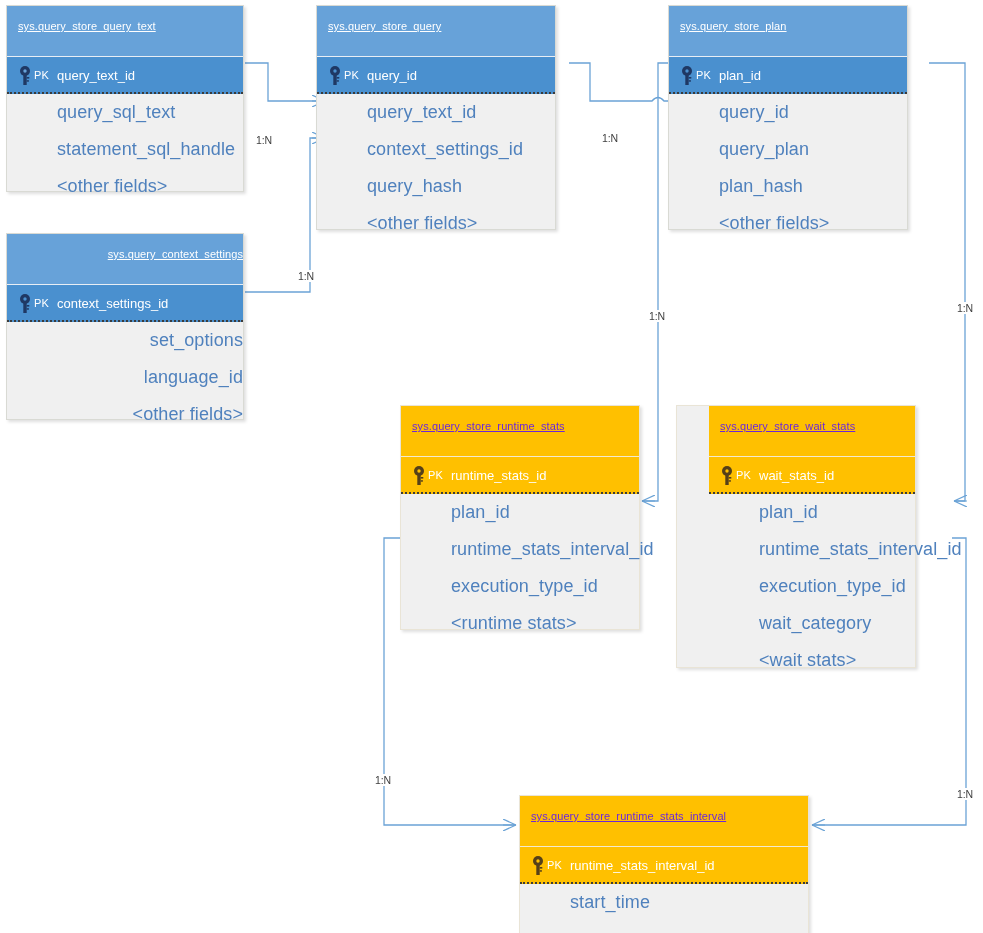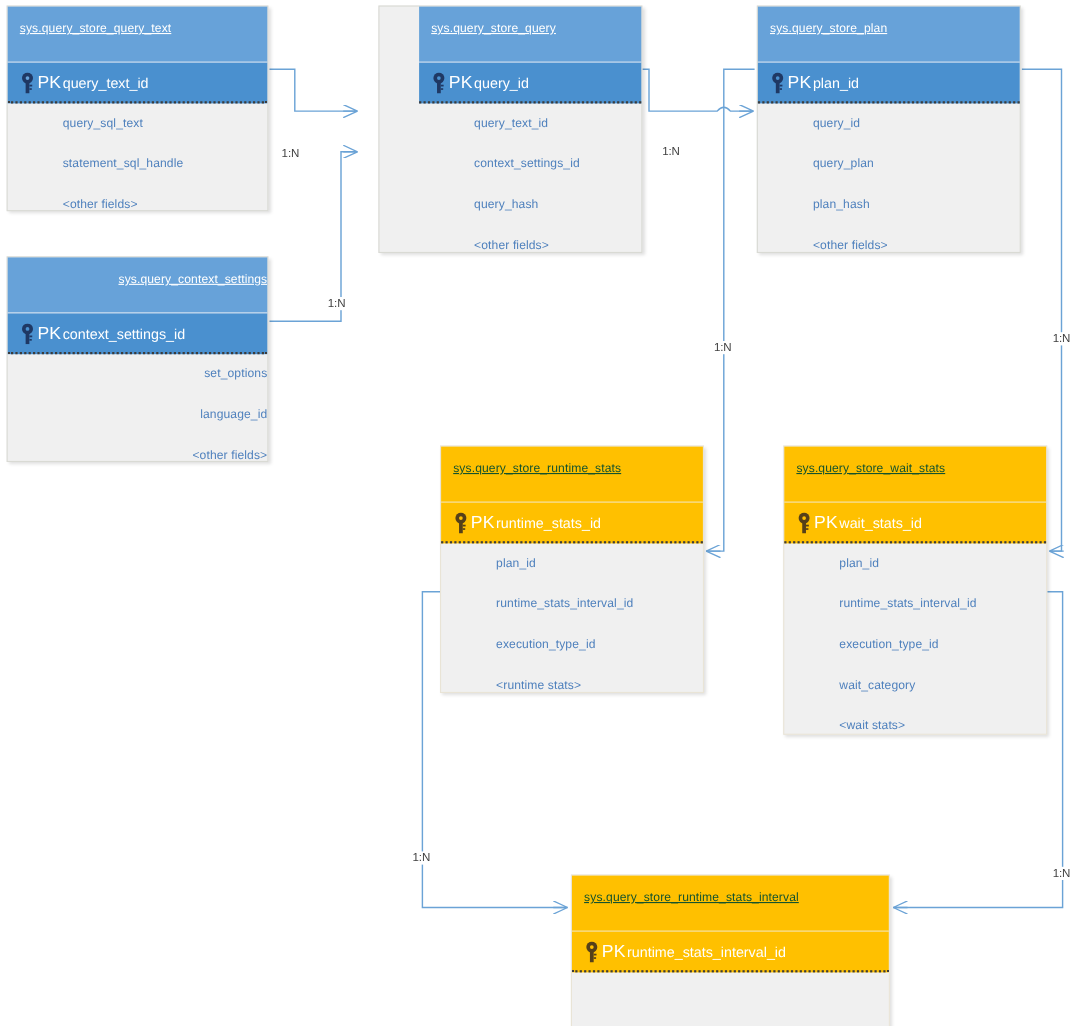--- a/index.html
+++ b/index.html
@@ -53,21 +53,21 @@
     color: #ffffff;
     white-space: nowrap;
   }
   .entity .entity-pk {
     border-bottom: 2px dotted #3b3b3b;
   }
   .pk-tag {
     position: absolute;
     left: 27px;
     top: 0;
-    font-size: 16px;
+    font-size: 11px;
     letter-spacing: .2px;
   }
   .pk-name {
     position: absolute;
     left: 50px;
     top: 0;
   }
   .key-icon {
     position: absolute;
     left: 12px;
@@ -75,34 +75,34 @@
     width: 14px;
     height: 19px;
   }
   .entity-body {
     padding: 0 0 12px 0;
   }
   .field {
     height: 37px;
     line-height: 37px;
     padding-left: 50px;
-    font-size: 11px;
+    font-size: 18px;
     color: #4f81bd;
     white-space: nowrap;
     letter-spacing: .1px;
   }
   
   .theme-blue .entity-header { background: #67a2d9; border-bottom: 1px solid #e8eef5; }
   .theme-blue .entity-pk { background: #4a90cf; }
   .theme-blue { border-color: #d9dad4; }
   
   .theme-orange .entity-header { background: #ffc000; border-bottom: 1px solid #f3ead0; }
   .theme-orange .entity-pk { background: #ffc000; }
   .theme-orange { border-color: #e9e4d6; }
-  .theme-orange .entity-header { color: #14532d; }
+  .theme-orange .entity-header { color: #6d28d9; }
   .theme-orange .entity-pk { color: #ffffff; }
 
   .edge-label {
     position: absolute;
     font-size: 10.5px;
     color: #404040;
     font-family: "Liberation Sans", sans-serif;
     background: #ffffff;
     padding: 0 1px;
     white-space: nowrap;
@@ -172,42 +172,42 @@
       <span class="pk-tag">PK</span>
       <span class="pk-name">context_settings_id</span>
     </div>
     <div class="entity-body">
       <div class="field">set_options</div>
       <div class="field">language_id</div>
       <div class="field">&lt;other fields&gt;</div>
     </div>
   </div>
 
-  <div class="entity theme-blue" style="left:344px; top:5px; width:240px; height:225px;padding-left:36px;">
+  <div class="entity theme-blue" style="left:316px; top:5px; width:240px; height:225px;">
     <div class="entity-header">sys.query_store_query</div>
     <div class="entity-pk">
       <svg class="key-icon" viewBox="0 0 14 19">
         <circle cx="6" cy="5" r="5" fill="#1f3864"></circle>
           <circle cx="6" cy="5" r="1.7" fill="#4a90cf"></circle>
         <rect x="4.3" y="8" width="3.4" height="11" fill="#1f3864"></rect>
         <rect x="7.7" y="11" width="2.6" height="1.6" fill="#1f3864"></rect>
         <rect x="7.7" y="14.2" width="2.2" height="1.5" fill="#1f3864"></rect>
       </svg>
       <span class="pk-tag">PK</span>
       <span class="pk-name">query_id</span>
     </div>
     <div class="entity-body">
       <div class="field">query_text_id</div>
       <div class="field">context_settings_id</div>
       <div class="field">query_hash</div>
       <div class="field">&lt;other fields&gt;</div>
     </div>
   </div>
 
-  <div class="entity theme-blue" style="left:688px; top:5px; width:240px; height:225px;">
+  <div class="entity theme-blue" style="left:668px; top:5px; width:240px; height:225px;">
     <div class="entity-header">sys.query_store_plan</div>
     <div class="entity-pk">
       <svg class="key-icon" viewBox="0 0 14 19">
         <circle cx="6" cy="5" r="5" fill="#1f3864"></circle>
           <circle cx="6" cy="5" r="1.7" fill="#4a90cf"></circle>
         <rect x="4.3" y="8" width="3.4" height="11" fill="#1f3864"></rect>
         <rect x="7.7" y="11" width="2.6" height="1.6" fill="#1f3864"></rect>
         <rect x="7.7" y="14.2" width="2.2" height="1.5" fill="#1f3864"></rect>
       </svg>
       <span class="pk-tag">PK</span>
@@ -235,21 +235,21 @@
       <span class="pk-name">runtime_stats_id</span>
     </div>
     <div class="entity-body">
       <div class="field">plan_id</div>
       <div class="field">runtime_stats_interval_id</div>
       <div class="field">execution_type_id</div>
       <div class="field">&lt;runtime stats&gt;</div>
     </div>
   </div>
 
-  <div class="entity theme-orange" style="left:712px; top:405px; width:240px; height:263px;">
+  <div class="entity theme-orange" style="left:676px; top:405px; width:240px; height:263px;padding-left:32px;">
     <div class="entity-header">sys.query_store_wait_stats</div>
     <div class="entity-pk">
       <svg class="key-icon" viewBox="0 0 14 19">
         <circle cx="6" cy="5" r="5" fill="#554019"></circle>
           <circle cx="6" cy="5" r="1.7" fill="#ffc000"></circle>
         <rect x="4.3" y="8" width="3.4" height="11" fill="#554019"></rect>
         <rect x="7.7" y="11" width="2.6" height="1.6" fill="#554019"></rect>
         <rect x="7.7" y="14.2" width="2.2" height="1.5" fill="#554019"></rect>
       </svg>
       <span class="pk-tag">PK</span>
@@ -271,20 +271,21 @@
         <circle cx="6" cy="5" r="5" fill="#554019"></circle>
           <circle cx="6" cy="5" r="1.7" fill="#ffc000"></circle>
         <rect x="4.3" y="8" width="3.4" height="11" fill="#554019"></rect>
         <rect x="7.7" y="11" width="2.6" height="1.6" fill="#554019"></rect>
         <rect x="7.7" y="14.2" width="2.2" height="1.5" fill="#554019"></rect>
       </svg>
       <span class="pk-tag">PK</span>
       <span class="pk-name">runtime_stats_interval_id</span>
     </div>
     <div class="entity-body">
+      <div class="field">start_time</div>
     </div>
   </div>
 
   <span class="edge-label" style="left:255px; top:94px;">1:N</span>
   <span class="edge-label" style="left:297px; top:230px;">1:N</span>
   <span class="edge-label" style="left:601px; top:92px;">1:N</span>
   <span class="edge-label" style="left:648px; top:270px;">1:N</span>
   <span class="edge-label" style="left:956px; top:262px;">1:N</span>
   <span class="edge-label" style="left:374px; top:734px;">1:N</span>
   <span class="edge-label" style="left:956px; top:748px;">1:N</span>

